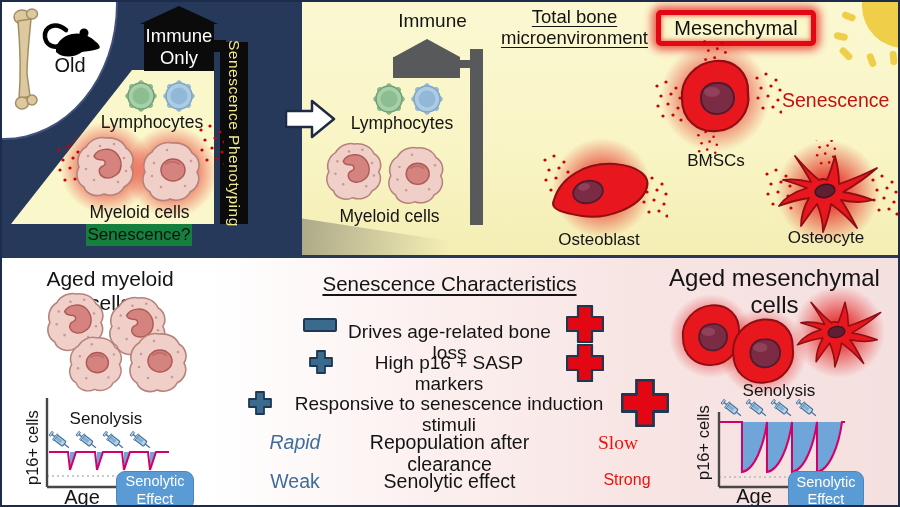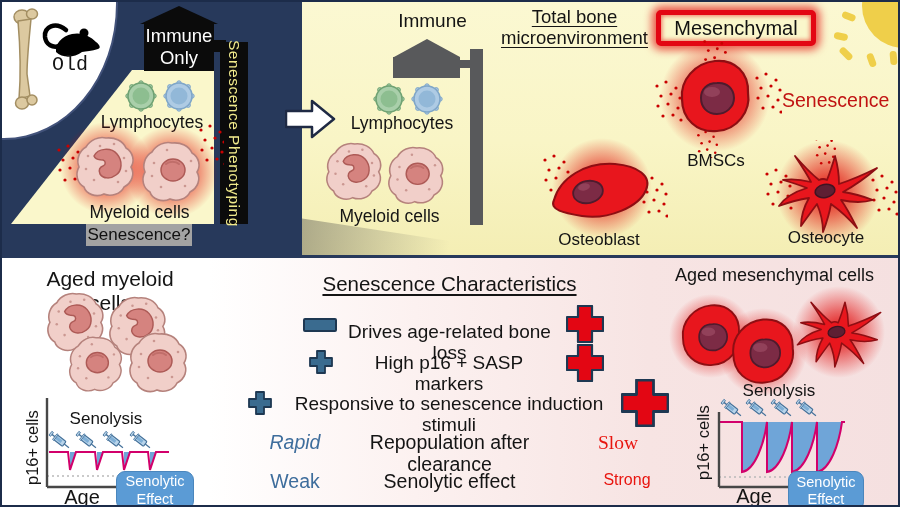--- a/index.html
+++ b/index.html
@@ -9,21 +9,21 @@
   .lbl{color:#141414;text-align:center;line-height:1.12;}
   
   .p-tl{left:0;top:0;width:300px;height:253px;background:#27395b;overflow:hidden;}
   .p-tr{left:300px;top:0;width:598px;height:253px;background:linear-gradient(180deg,#fbf8d2 0%,#f9f5c6 55%,#f4eeb4 100%);overflow:hidden;}
   .p-bot{left:0;top:253px;width:898px;height:252px;border-top:3px solid #27395b;box-sizing:border-box;
          background:linear-gradient(to right,#ffffff 0%,#ffffff 23%,#fcf1f0 46%,#f7e4e3 72%,#f5e0e0 100%);}
   .quarter{left:-112px;top:-134px;width:224px;height:268px;background:#fff;border-radius:50%;border:2px solid #42527a;}
   .sign-box{background:#0b0b0b;color:#fff;text-align:center;}
   .banner{background:#0b0b0b;display:flex;align-items:center;justify-content:center;}
   .banner span{writing-mode:vertical-rl;color:#f1ea8c;font-size:15.5px;letter-spacing:.5px;white-space:nowrap;}
-  .conebox{background:#a3a3a3;color:#111;text-align:center;}
+  .conebox{background:#15803d;color:#111;text-align:center;}
   .underline{text-decoration:underline;text-underline-offset:3px;}
   .mes-box{background:#faf7cb;border:5px solid #e30613;border-radius:5px;
            box-shadow:0 0 9px 4px rgba(225,0,0,.65), inset 0 0 4px 1px rgba(225,0,0,.55);
            display:flex;align-items:center;justify-content:center;font-size:20px;color:#111;text-align:center;}
   .sen-red{color:#c01212;}
   .steel{color:#3e6d9c;}
   .redtxt{color:#e8150f;}
   .seno-box{background:#5b9bd5;border:1.5px solid #47239a00;border:1.5px solid #4a86bd;border-radius:9px;color:#fff;
             display:flex;flex-direction:column;align-items:center;justify-content:center;font-size:14.5px;line-height:1.2;}
   .shadow-wedge{background:linear-gradient(100deg,rgba(70,70,70,.42),rgba(70,70,70,0) 62%);
@@ -133,21 +133,21 @@
       <path d="M9,15 L22,13 C20,34 18,52 18,68 L21,90 L10,93 C12,68 11,38 9,15 Z" fill="#dcc9a0" stroke="#a38e62" stroke-width="1.5" stroke-linejoin="round"></path>
       <ellipse cx="13" cy="97" rx="6.5" ry="6" fill="#dcc9a0" stroke="#a38e62" stroke-width="1.5"></ellipse>
       <ellipse cx="23" cy="94" rx="5" ry="5" fill="#dcc9a0" stroke="#a38e62" stroke-width="1.5"></ellipse>
     </svg>
 
     <svg class="abs" style="left:38px;top:16px;" width="64" height="44" viewBox="0 0 64 44">
       <path d="M26,12 C15,3 4,9 5,19 C6,27 13,30 19,28" fill="none" stroke="#000" stroke-width="4.5" stroke-linecap="round"></path>
       <circle cx="44" cy="15" r="4.5" fill="#000"></circle>
       <path d="M16,34 C15,26 22,18 32,16 C42,14 50,18 56,24 C60,27 61,30 58,31 C52,33 46,33 42,34 C34,40 22,40 16,34 Z" fill="#000"></path>
     </svg>
-    <div class="abs lbl" style="left:40px;top:52px;width:56px;font-size:20px;font-family:Liberation Mono, monospace;">Old</div>
+    <div class="abs lbl" style="left:40px;top:52px;width:56px;font-size:20px;">Old</div>
 
     <svg class="abs" style="left:0;top:0;" width="300" height="253" viewBox="0 0 300 253">
       <polygon points="130,68 212,68 212,222 9,222" fill="#faf7cb"></polygon>
     </svg>
 
     <svg class="abs" style="left:138px;top:4px;" width="78" height="19" viewBox="0 0 78 19">
       <polygon points="39,0 78,18 0,18" fill="#0b0b0b"></polygon>
     </svg>
     <div class="abs" style="left:208px;top:38px;width:16px;height:12px;background:#0b0b0b;"></div>
     <div class="abs sign-box" style="left:142px;top:22px;width:70px;height:46px;font-size:18.5px;padding-top:1px;">
@@ -309,21 +309,21 @@
     </svg>
 
     <div class="abs lbl steel" style="left:264px;top:174px;width:58px;font-size:19.5px;font-style:italic;">Rapid</div>
     <div class="abs lbl" style="left:330px;top:174px;width:235px;font-size:19.5px;">Repopulation after clearance</div>
     <div class="abs lbl redtxt" style="left:590px;top:174px;width:52px;font-size:19.5px;font-family:Liberation Serif, serif;">Slow</div>
 
     <div class="abs lbl steel" style="left:264px;top:213px;width:58px;font-size:19.5px;">Weak</div>
     <div class="abs lbl" style="left:330px;top:213px;width:235px;font-size:19.5px;">Senolytic effect</div>
     <div class="abs lbl redtxt" style="left:562px;top:213px;width:62px;font-size:16px;margin-left:32px;">Strong</div>
 
-    <div class="abs lbl" style="left:655px;top:7px;width:235px;font-size:18px;">Aged mesenchymal cells</div>
+    <div class="abs lbl" style="left:655px;top:7px;width:235px;font-size:24px;">Aged mesenchymal cells</div>
     <svg class="abs" style="left:652px;top:27px;" width="245" height="110" viewBox="0 0 245 110">
       <circle cx="57" cy="51" r="42" fill="url(#redGlow)"></circle>
       <circle cx="109" cy="67" r="44" fill="url(#redGlow)"></circle>
       <circle cx="185" cy="47" r="46" fill="url(#redGlow)"></circle>
       <use href="#redCell" transform="translate(14.5,8.5) scale(0.85)"></use>
       <use href="#redCell" transform="translate(64,22) scale(0.9)"></use>
       <use href="#osteocyteCell" transform="translate(131.5,5.4) scale(0.85)"></use>
     </svg>
 
     <svg class="abs" style="left:685px;top:122px;" width="180" height="130" viewBox="0 0 180 130">

